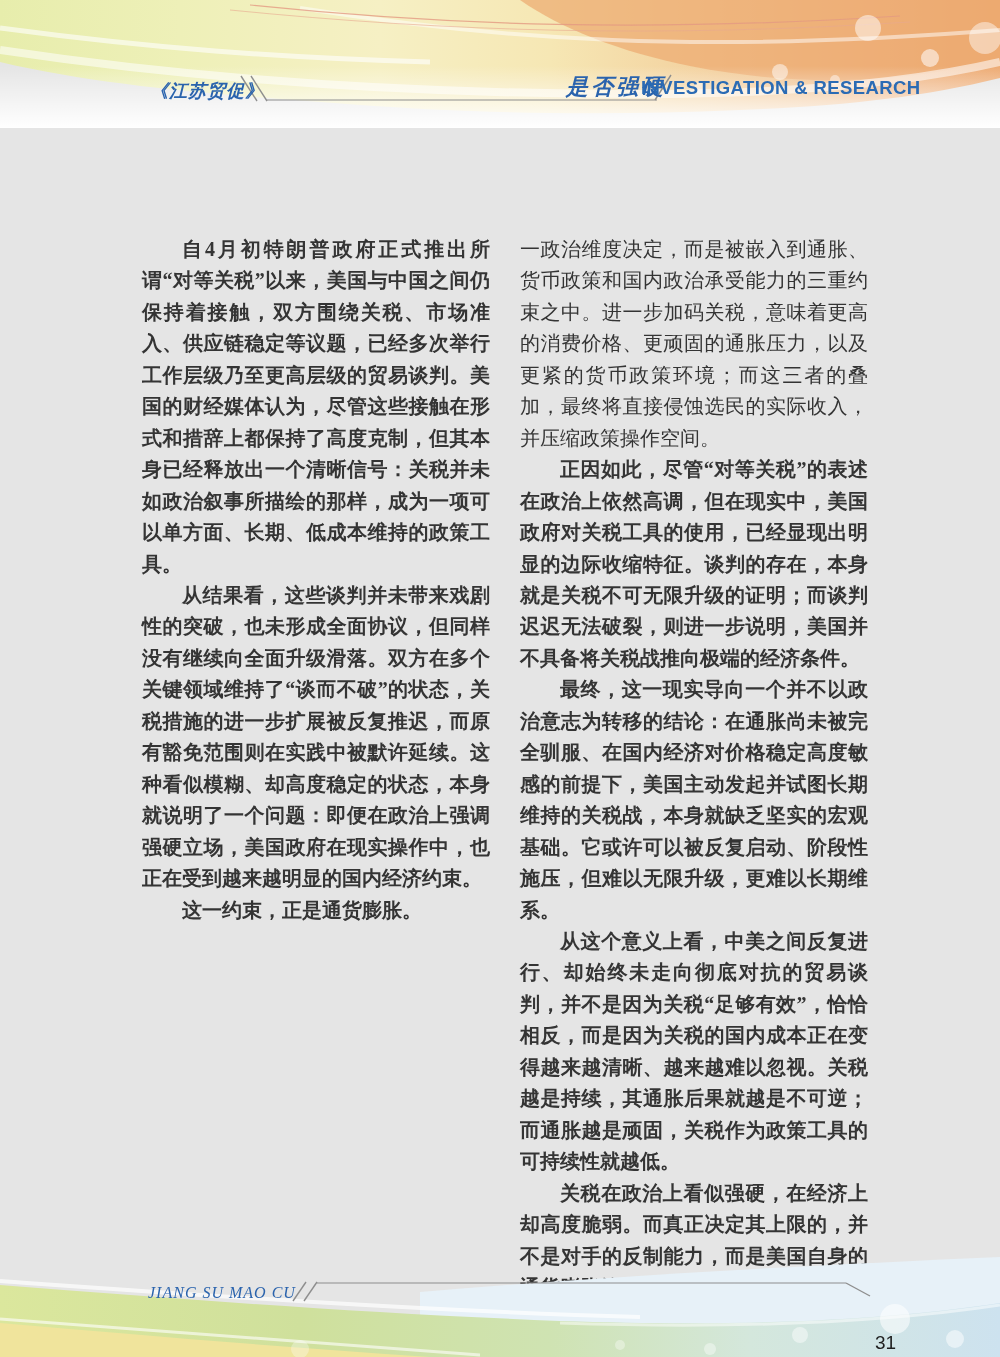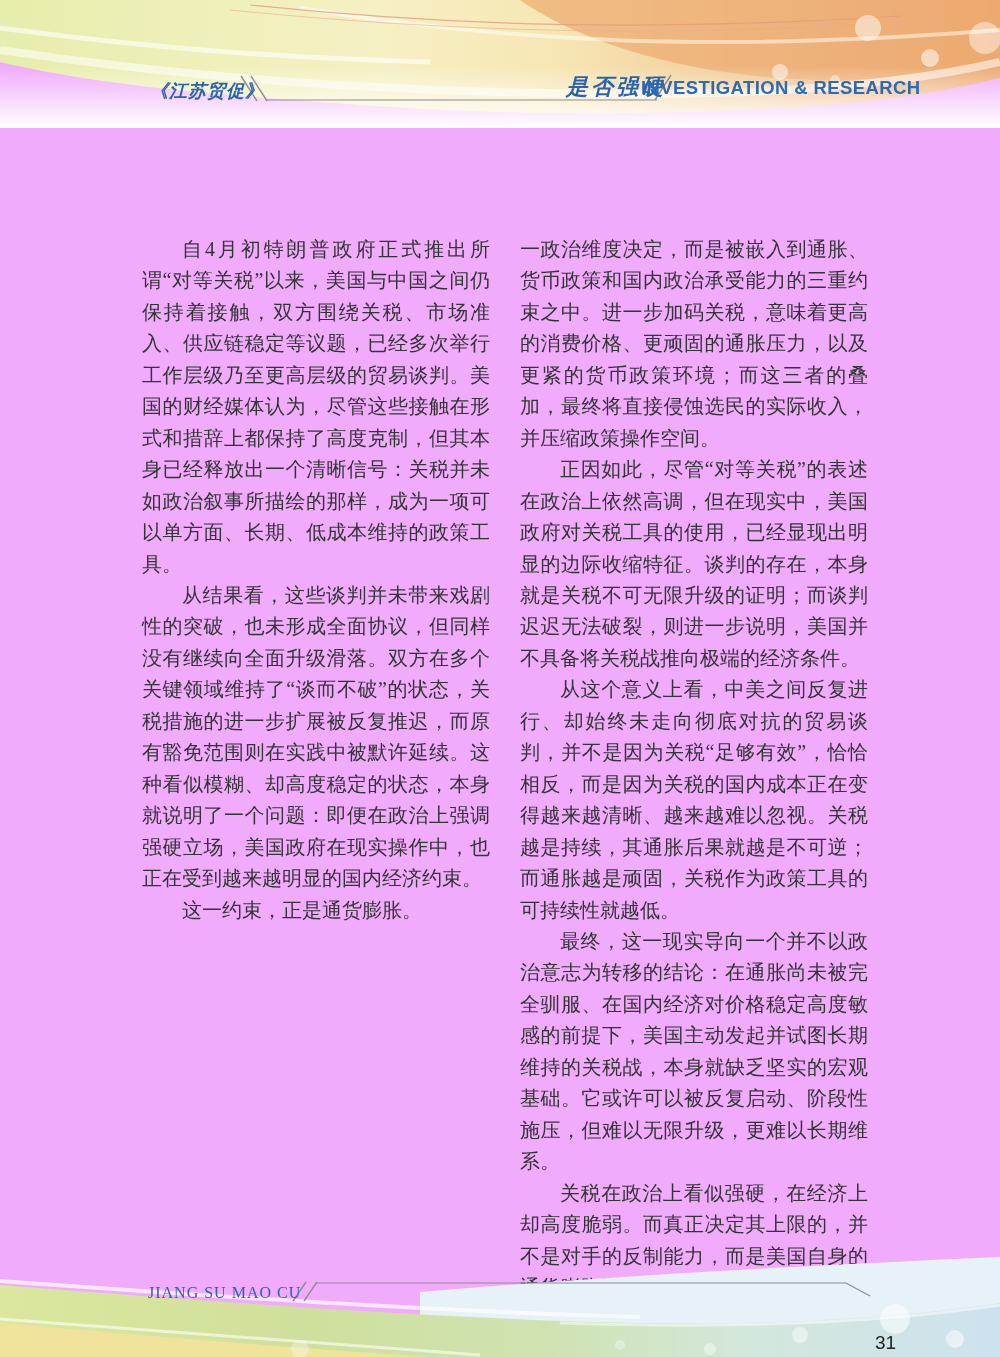--- a/index.html
+++ b/index.html
@@ -1,21 +1,21 @@
 <!DOCTYPE html>
 <html><head>
 <meta charset="utf-8">
 <title>Journal Page</title>
 <style>
   html, body { margin: 0; padding: 0; background: #ffffff; }
   .page {
     position: relative;
     width: 1000px;
     height: 1357px;
-    background: #f0abfc;
+    background: #e5e5e5;
     overflow: hidden;
     font-family: "Liberation Serif", serif;
   }
   .banner { position: absolute; left: 0; width: 100%; pointer-events: none; }
   .banner.top { top: 0; height: 128px; }
   .banner.bottom { top: 1237px; height: 120px; }
 
   
   .hdr-rule { position: absolute; left: 0; top: 70px; width: 1000px; height: 36px; }
   .journal-logo {
@@ -37,28 +37,28 @@
 
   
   .column {
     position: absolute; top: 234px; width: 348px;
     font-size: 20px; line-height: 31.45px; color: #343434;
     text-align: justify;
   }
   .column.left  { left: 142px; }
   .column.right { left: 520px; }
   .para { margin: 0; }
-  .para.indent { text-indent: 2em; }
+  .para.indent { text-indent: 2em; font-weight: bold; }
   .attribution { float: right; font-style: italic; letter-spacing: 2px; }
 
   
   .ftr-rule { position: absolute; left: 0; top: 1276px; width: 1000px; height: 32px; }
   .journal-pinyin {
     position: absolute; left: 148px; top: 1284px;
-    font-size: 16px; 
+    font-size: 16px; font-style: italic;
     color: #2a63ad; letter-spacing: 1px; white-space: nowrap;
   }
   .page-number {
     position: absolute; left: 875px; top: 1332px;
     font-family: "Liberation Sans", sans-serif;
     font-size: 19px; color: #1f1f1f;
   }
 </style>
 </head>
 <body>
@@ -109,22 +109,22 @@
   <div class="section-en">INVESTIGATION &amp; RESEARCH</div>
 
   <div class="column left">
       <p class="para indent">自4月初特朗普政府正式推出所谓“对等关税”以来，美国与中国之间仍保持着接触，双方围绕关税、市场准入、供应链稳定等议题，已经多次举行工作层级乃至更高层级的贸易谈判。美国的财经媒体认为，尽管这些接触在形式和措辞上都保持了高度克制，但其本身已经释放出一个清晰信号：关税并未如政治叙事所描绘的那样，成为一项可以单方面、长期、低成本维持的政策工具。</p>
       <p class="para indent">从结果看，这些谈判并未带来戏剧性的突破，也未形成全面协议，但同样没有继续向全面升级滑落。双方在多个关键领域维持了“谈而不破”的状态，关税措施的进一步扩展被反复推迟，而原有豁免范围则在实践中被默许延续。这种看似模糊、却高度稳定的状态，本身就说明了一个问题：即便在政治上强调强硬立场，美国政府在现实操作中，也正在受到越来越明显的国内经济约束。</p>
       <p class="para indent">这一约束，正是通货膨胀。</p>
     </div>
   <div class="column right">
       <p class="para">一政治维度决定，而是被嵌入到通胀、货币政策和国内政治承受能力的三重约束之中。进一步加码关税，意味着更高的消费价格、更顽固的通胀压力，以及更紧的货币政策环境；而这三者的叠加，最终将直接侵蚀选民的实际收入，并压缩政策操作空间。</p>
       <p class="para indent">正因如此，尽管“对等关税”的表述在政治上依然高调，但在现实中，美国政府对关税工具的使用，已经显现出明显的边际收缩特征。谈判的存在，本身就是关税不可无限升级的证明；而谈判迟迟无法破裂，则进一步说明，美国并不具备将关税战推向极端的经济条件。</p>
+      <p class="para indent">最终，这一现实导向一个并不以政治意志为转移的结论：在通胀尚未被完全驯服、在国内经济对价格稳定高度敏感的前提下，美国主动发起并试图长期维持的关税战，本身就缺乏坚实的宏观基础。它或许可以被反复启动、阶段性施压，但难以无限升级，更难以长期维系。</p>
       <p class="para indent">从这个意义上看，中美之间反复进行、却始终未走向彻底对抗的贸易谈判，并不是因为关税“足够有效”，恰恰相反，而是因为关税的国内成本正在变得越来越清晰、越来越难以忽视。关税越是持续，其通胀后果就越是不可逆；而通胀越是顽固，关税作为政策工具的可持续性就越低。</p>
-      <p class="para indent">最终，这一现实导向一个并不以政治意志为转移的结论：在通胀尚未被完全驯服、在国内经济对价格稳定高度敏感的前提下，美国主动发起并试图长期维持的关税战，本身就缺乏坚实的宏观基础。它或许可以被反复启动、阶段性施压，但难以无限升级，更难以长期维系。</p>
       <p class="para indent">关税在政治上看似强硬，在经济上却高度脆弱。而真正决定其上限的，并不是对手的反制能力，而是美国自身的通货膨胀约束。<span class="attribution">（发展研究部）</span></p>
     </div>
 
   <svg class="banner bottom" viewBox="0 0 1000 120" preserveAspectRatio="none">
     <defs>
       <linearGradient id="greenBand" x1="0" y1="0" x2="1" y2="0">
         <stop offset="0" stop-color="#dbe79d"></stop>
         <stop offset="0.3" stop-color="#cfe09c"></stop>
         <stop offset="0.55" stop-color="#cfe3b2"></stop>
         <stop offset="0.75" stop-color="#d4e7dc"></stop>

